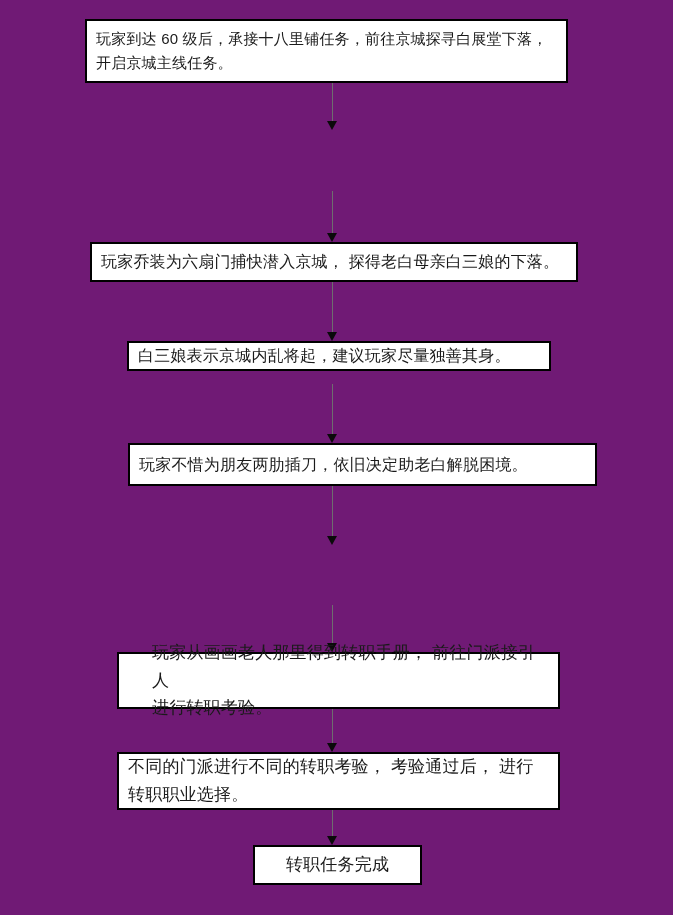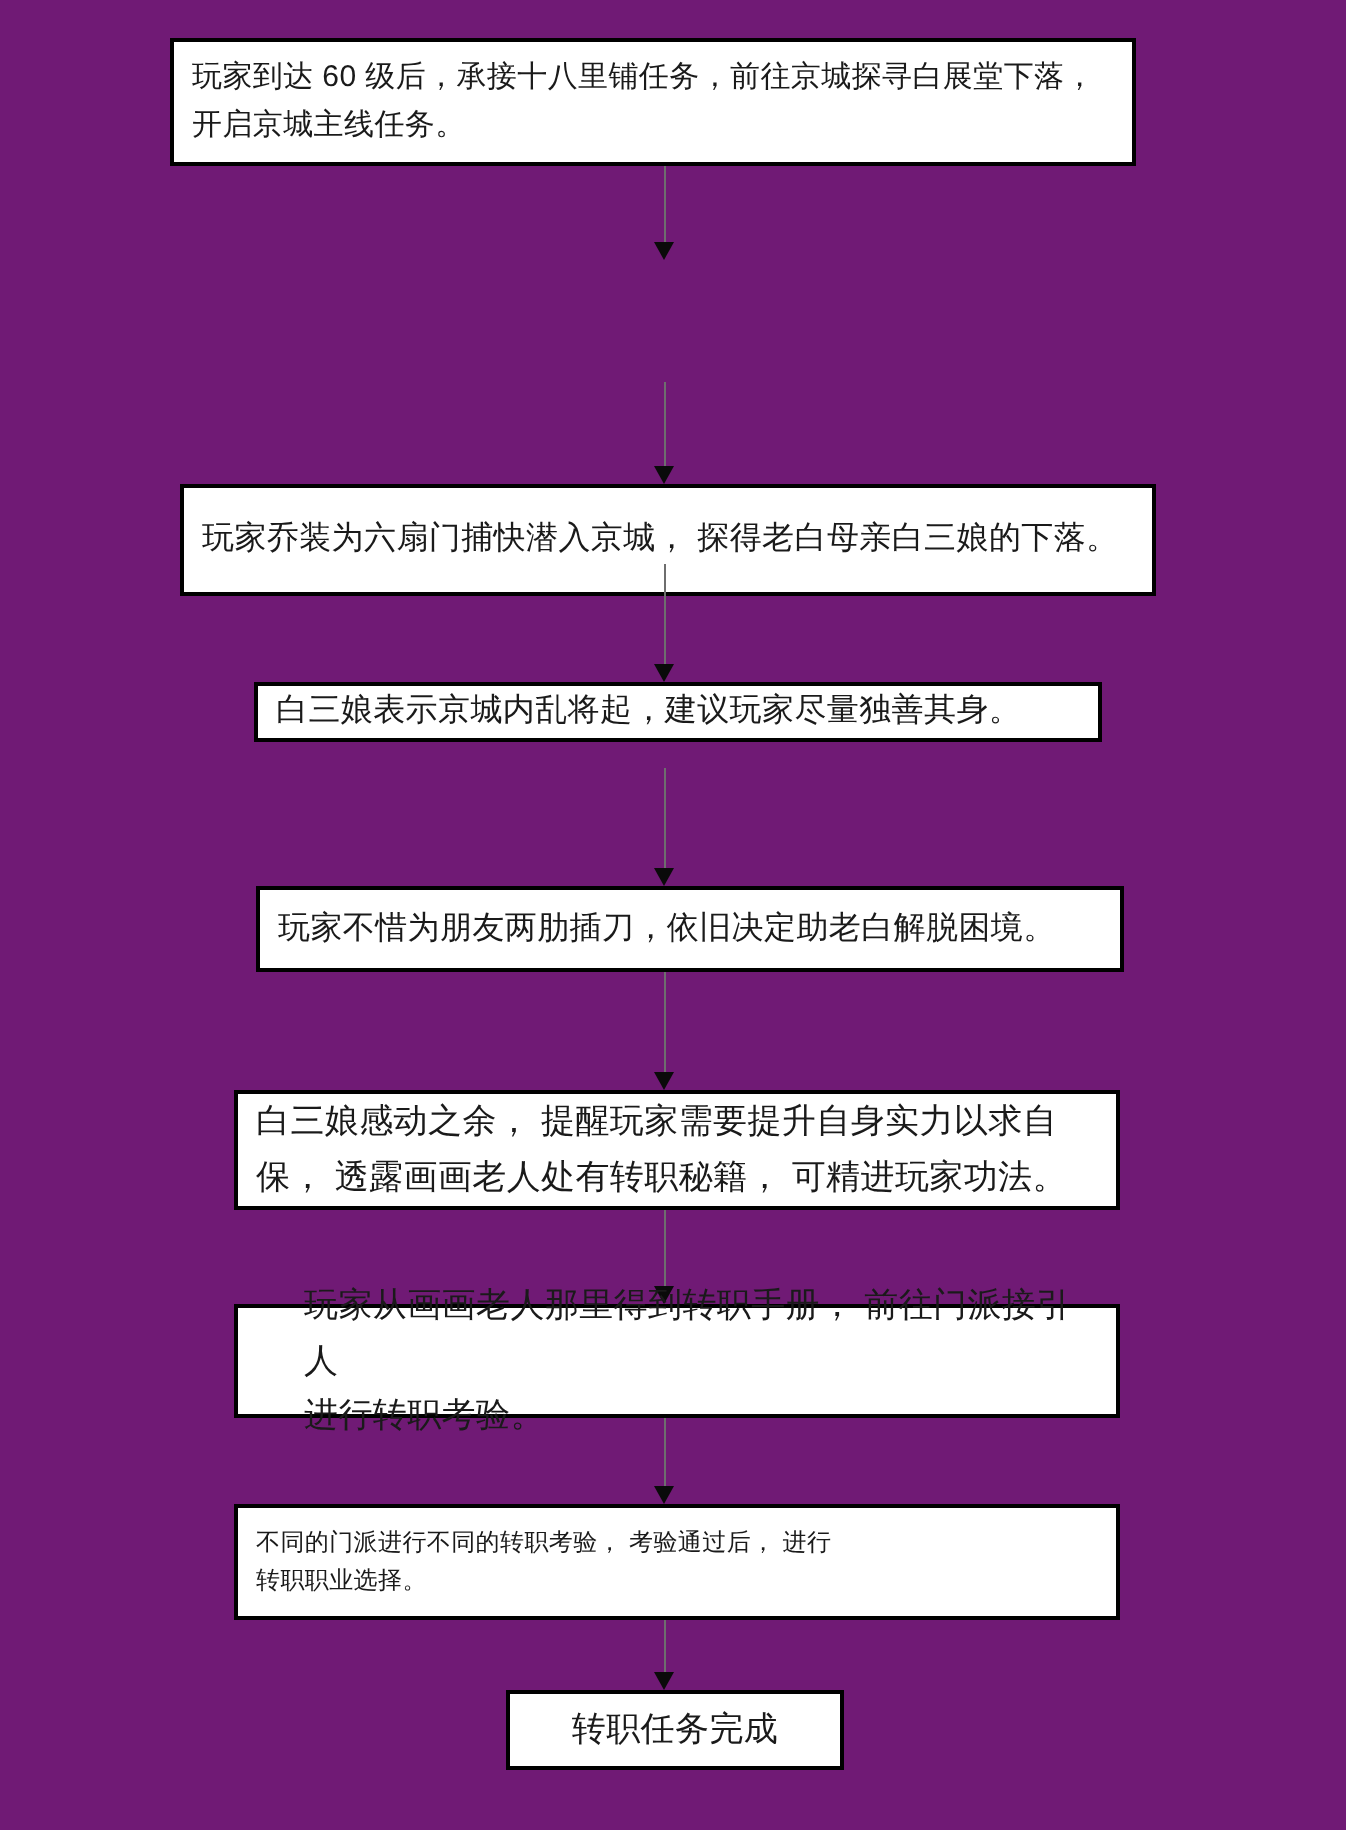--- a/index.html
+++ b/index.html
@@ -70,68 +70,64 @@
     <div class="line"></div>
     <div class="head"></div>
   </div>
 
 
   <div class="arrow" style="left:326px; top:191px; height:51px;">
     <div class="line"></div>
     <div class="head"></div>
   </div>
 
-  <div class="node" style="left:90px; top:242px; width:488px; height:56px; font-size:16px;">
+  <div class="node" style="left:90px; top:242px; width:488px; height:40px; font-size:16px;">
     <span class="node-text">玩家乔装为六扇门捕快潜入京城， 探得老白母亲白三娘的下落。</span>
   </div>
 
   <div class="arrow" style="left:326px; top:282px; height:59px;">
     <div class="line"></div>
     <div class="head"></div>
   </div>
 
   <div class="node" style="left:127px; top:341px; width:424px; height:30px; font-size:16px;">
     <span class="node-text">白三娘表示京城内乱将起，建议玩家尽量独善其身。</span>
   </div>
 
   <div class="arrow" style="left:326px; top:384px; height:59px;">
     <div class="line"></div>
     <div class="head"></div>
   </div>
 
-  <div class="node" style="left:128px; top:443px; width:434px; height:43px; font-size:16px;">
+  <div class="node" style="left:128px; top:443px; width:469px; height:43px; font-size:16px;">
     <span class="node-text">玩家不惜为朋友两肋插刀，依旧决定助老白解脱困境。</span>
   </div>
 
   <div class="arrow" style="left:326px; top:486px; height:59px;">
     <div class="line"></div>
     <div class="head"></div>
   </div>
 
-  <div class="node" style="left:117px; top:545px; width:443px; height:60px; font-size:17px;">
-    <span class="node-text">白三娘感动之余， 提醒玩家需要提升自身实力以求自
-保， 透露画画老人处有转职秘籍， 可精进玩家功法。</span>
-  </div>
 
   <div class="arrow" style="left:326px; top:605px; height:47px;">
     <div class="line"></div>
     <div class="head"></div>
   </div>
 
   <div class="node" style="left:117px; top:652px; width:443px; height:57px; font-size:17px;padding-left:24px;">
     <span class="node-text">玩家从画画老人那里得到转职手册， 前往门派接引人
 进行转职考验。</span>
   </div>
 
   <div class="arrow" style="left:326px; top:709px; height:43px;">
     <div class="line"></div>
     <div class="head"></div>
   </div>
 
-  <div class="node" style="left:117px; top:752px; width:443px; height:58px; font-size:12px;">
+  <div class="node" style="left:117px; top:752px; width:443px; height:58px; font-size:17px;">
     <span class="node-text">不同的门派进行不同的转职考验， 考验通过后， 进行
 转职职业选择。</span>
   </div>
 
   <div class="arrow" style="left:326px; top:810px; height:35px;">
     <div class="line"></div>
     <div class="head"></div>
   </div>
 
   <div class="node center" style="left:253px; top:845px; width:169px; height:40px; font-size:17px;">

